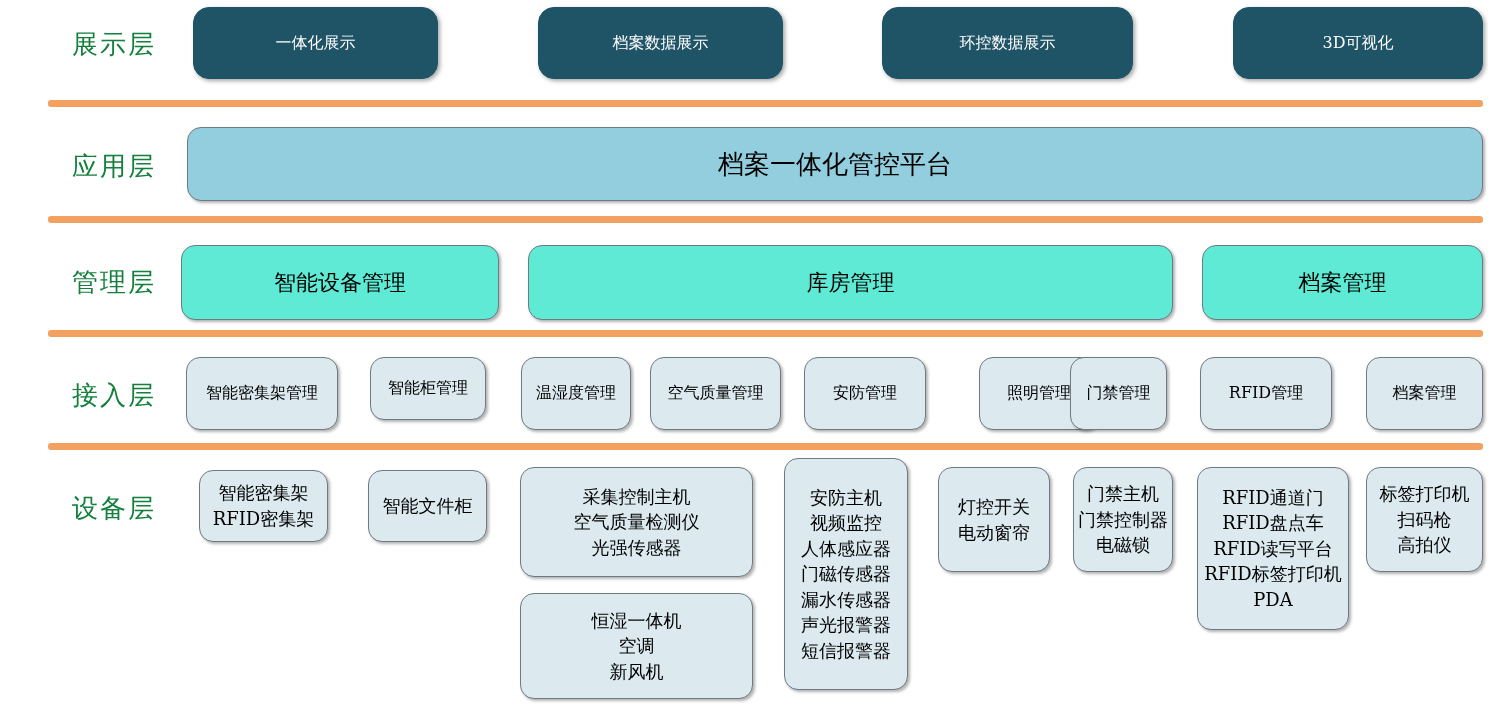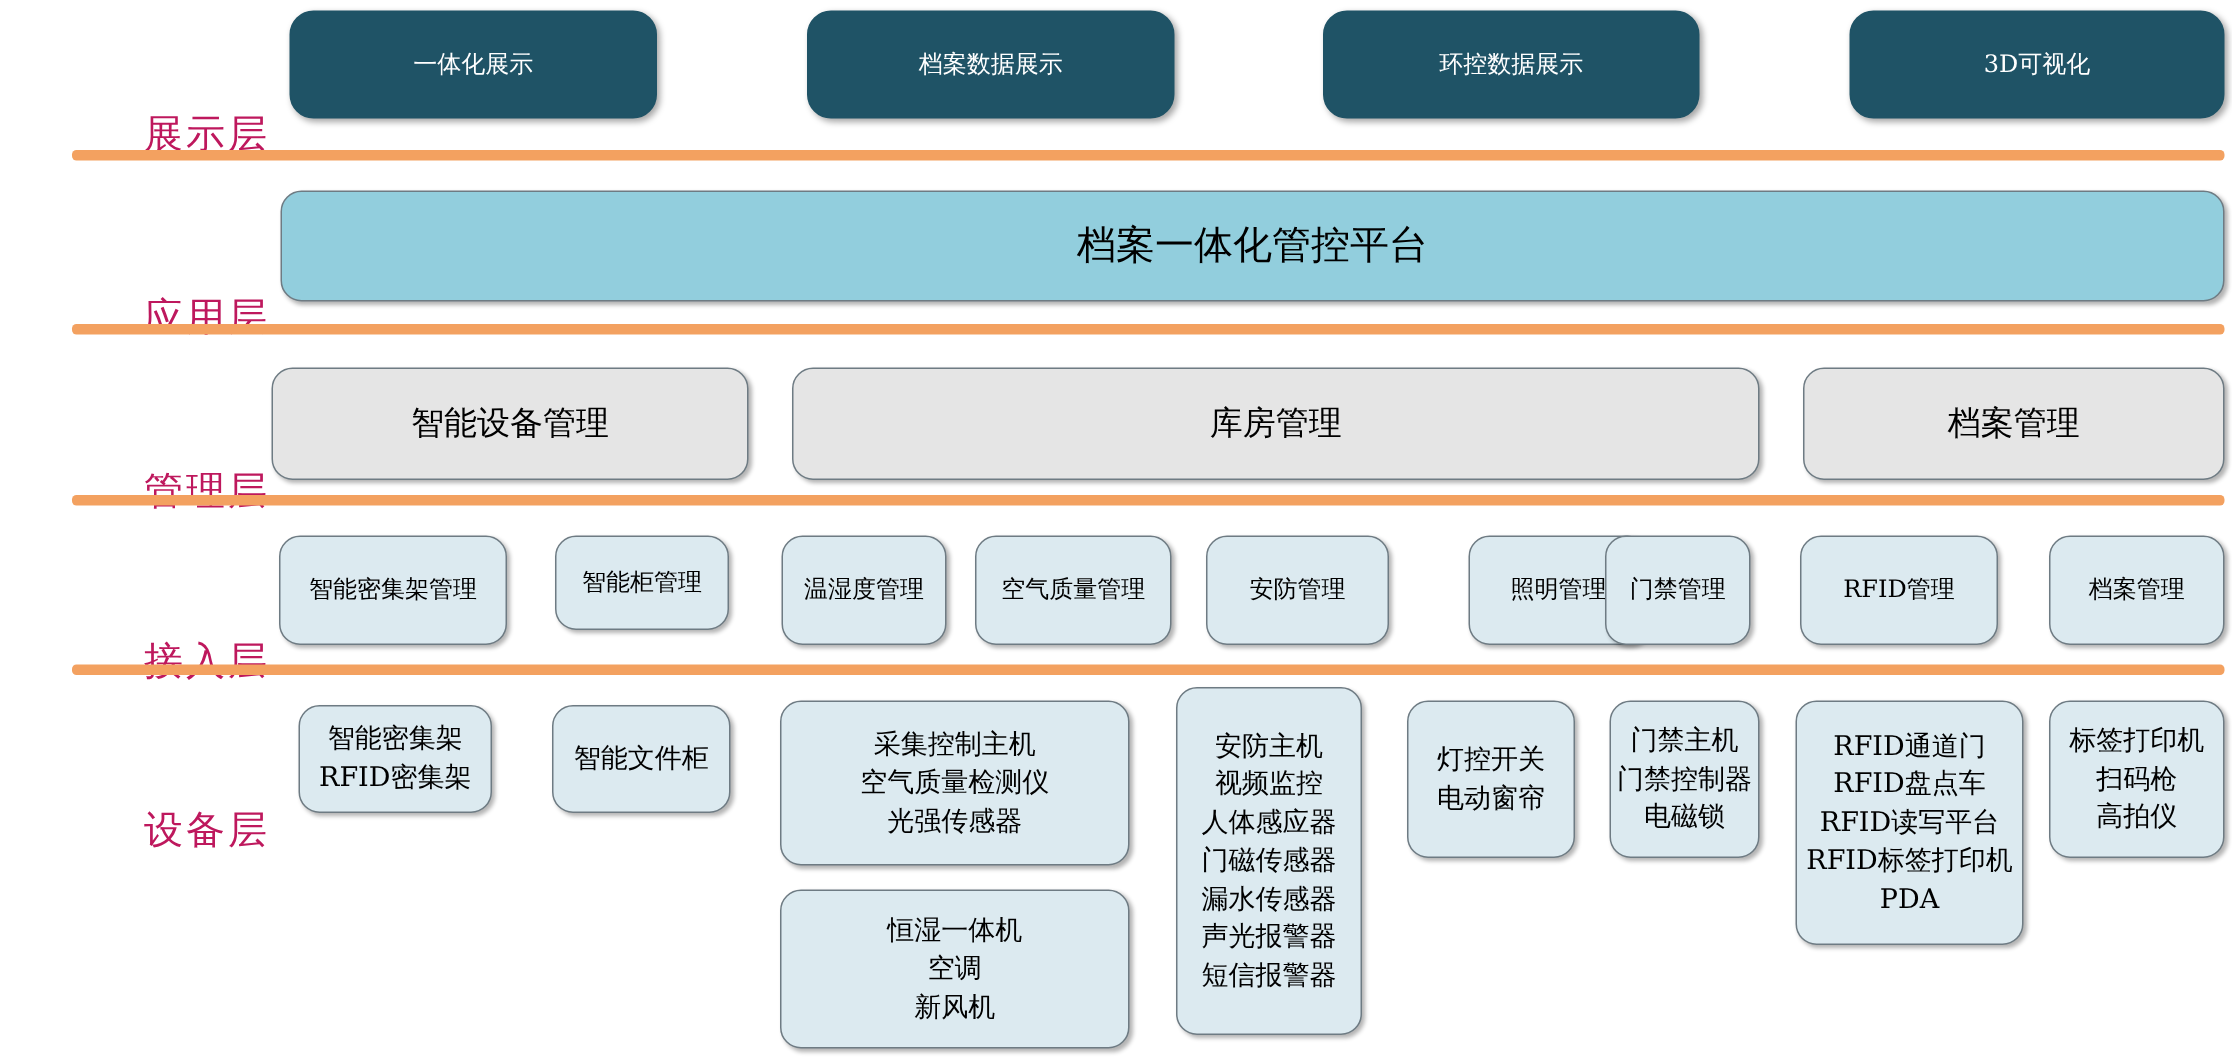--- a/index.html
+++ b/index.html
@@ -18,27 +18,26 @@
     width: 1488px;
     height: 708px;
     background: #ffffff;
   }
 
   
   .layer-label {
     position: absolute;
     left: 48px;
     width: 132px;
-    color: #be185d;
+    color: #15803d;
     font-size: 26px;
     letter-spacing: 2px;
     font-family: "DejaVu Serif", "Liberation Serif", serif;
-    text-align: right;
+    text-align: center;
     white-space: nowrap;
-    margin-top: 45px;
   }
 
   
   .divider {
     position: absolute;
     left: 48px;
     width: 1435px;
     height: 7px;
     background: #F3A160;
     border-radius: 3px;
@@ -68,21 +67,21 @@
     font-size: 16px;
     border-radius: 16px;
     box-shadow: 2px 2px 4px rgba(0,0,0,0.35);
   }
   .node.app {
     background: #92CEDD;
     font-size: 26px;
     border-radius: 14px;
   }
   .node.mgmt {
-    background: #e5e5e5;
+    background: #5eead4;
     font-size: 22px;
     border-radius: 14px;
   }
   .node.access {
     background: #DCEAF0;
     font-size: 16px;
     border-radius: 14px;
   }
   .node.device {
     background: #DCEAF0;

